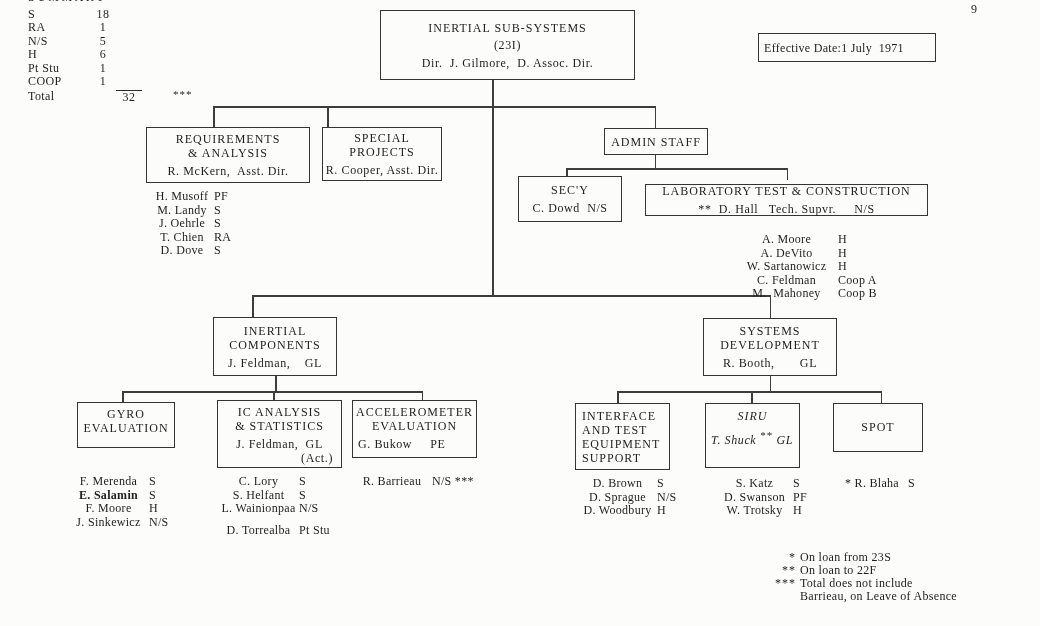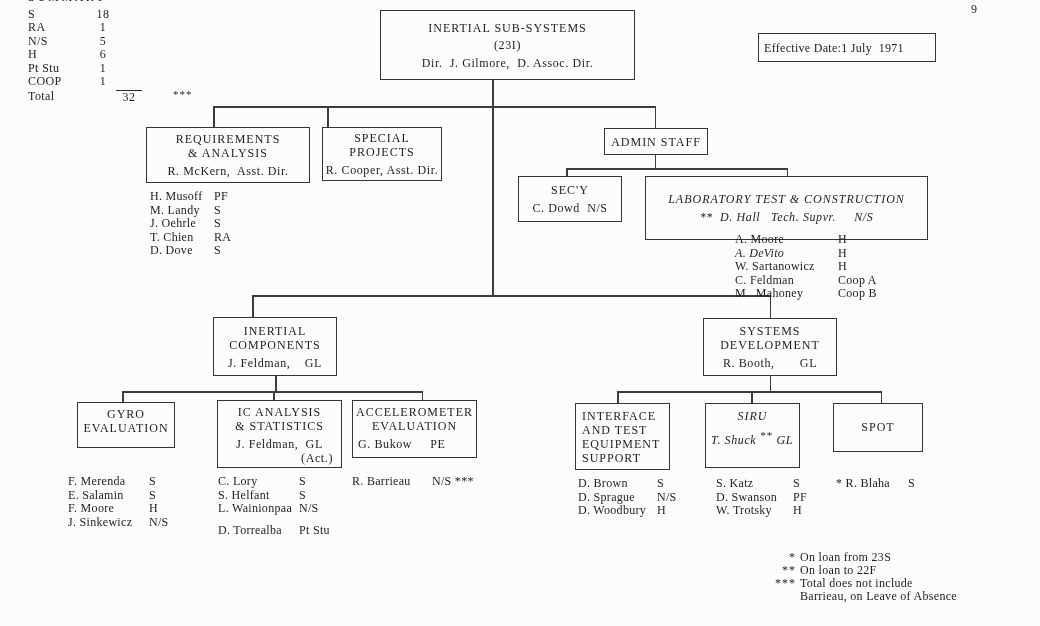--- a/index.html
+++ b/index.html
@@ -5,21 +5,21 @@
   html,body{margin:0;padding:0;}
   body{background:#e8e8e6;font-family:"Liberation Serif","DejaVu Serif",serif;}
   #page{position:relative;width:1040px;height:626px;background:#fcfcfa;overflow:hidden;color:#1e1e1e;}
   .abs{position:absolute;}
   .line{position:absolute;background:#3d3d3d;}
   .box{position:absolute;border:1.6px solid #343434;background:#fcfcfa;box-sizing:border-box;
        display:flex;flex-direction:column;align-items:center;justify-content:center;
        font-size:12px;letter-spacing:.6px;line-height:14px;text-align:center;}
   .box .ttl{letter-spacing:1px;white-space:pre;}
   .box .ldr{white-space:pre;margin-top:4px;}
-  .staff{position:absolute;font-size:12px;line-height:13.5px;letter-spacing:.3px;}
+  .staff{position:absolute;font-size:12px;line-height:13.5px;letter-spacing:.3px;text-align:center;}
   .staff .row{display:flex;white-space:pre;}
   .staff .nm{display:inline-block;}
   .summary{position:absolute;font-size:12px;line-height:13.5px;letter-spacing:.4px;}
   .summary .srow{display:flex;}
   .summary .slbl{width:62px;}
   .summary .sval{width:26px;text-align:center;}
   .totval{border-top:1.6px solid #2c2c2c;}
   .stars{font-size:11px;margin-left:5px;position:relative;top:-2px;letter-spacing:1px;}
   .foot{position:absolute;font-size:12px;line-height:13px;letter-spacing:.3px;}
   .foot .frow{display:flex;}
@@ -117,21 +117,21 @@
 
   <div class="box" style="left:604px;top:128px;width:104px;height:27px;">
     <div class="ttl">ADMIN STAFF</div>
   </div>
 
   <div class="box" style="left:518px;top:176px;width:104px;height:46px;">
     <div class="ttl">SEC'Y</div>
     <div class="ldr">C. Dowd  N/S</div>
   </div>
 
-  <div class="box" style="left:645px;top:176px;width:283px;height:64px;font-style:italic;">
+  <div class="box" style="left:645px;top:184px;width:283px;height:32px;">
     <div class="ttl">LABORATORY TEST &amp; CONSTRUCTION</div>
     <div class="ldr">**  D. Hall   Tech. Supvr.     N/S</div>
   </div>
 
   <div class="box" style="left:213px;top:317px;width:124px;height:59px;">
     <div class="ttl">INERTIAL</div>
     <div class="ttl">COMPONENTS</div>
     <div class="ldr">J. Feldman,    GL</div>
   </div>
 
@@ -182,29 +182,29 @@
   <div class="staff" style="left:150px;top:190px;">
     <div class="row"><span class="nm" style="width:64px;">H. Musoff</span><span>PF</span></div>
     <div class="row"><span class="nm" style="width:64px;">M. Landy</span><span>S</span></div>
     <div class="row"><span class="nm" style="width:64px;">J. Oehrle</span><span>S</span></div>
     <div class="row"><span class="nm" style="width:64px;">T. Chien</span><span>RA</span></div>
     <div class="row"><span class="nm" style="width:64px;">D. Dove</span><span>S</span></div>
   </div>
 
   <div class="staff" style="left:735px;top:233px;">
     <div class="row"><span class="nm" style="width:103px;">A. Moore</span><span>H</span></div>
-    <div class="row"><span class="nm" style="width:103px;font-style:italic;">A. DeVito</span><span>H</span></div>
+    <div class="row"><span class="nm" style="width:103px;">A. DeVito</span><span>H</span></div>
     <div class="row"><span class="nm" style="width:103px;">W. Sartanowicz</span><span>H</span></div>
     <div class="row"><span class="nm" style="width:103px;">C. Feldman</span><span>Coop A</span></div>
     <div class="row"><span class="nm" style="width:103px;">M.  Mahoney</span><span>Coop B</span></div>
   </div>
 
   <div class="staff" style="left:68px;top:475px;">
     <div class="row"><span class="nm" style="width:81px;">F. Merenda</span><span>S</span></div>
-    <div class="row"><span class="nm" style="width:81px;">E. Salamin</span><span>S</span></div>
+    <div class="row"><span class="nm" style="width:81px;font-weight:bold;">E. Salamin</span><span>S</span></div>
     <div class="row"><span class="nm" style="width:81px;">F. Moore</span><span>H</span></div>
     <div class="row"><span class="nm" style="width:81px;">J. Sinkewicz</span><span>N/S</span></div>
   </div>
 
   <div class="staff" style="left:218px;top:475px;">
     <div class="row"><span class="nm" style="width:81px;">C. Lory</span><span>S</span></div>
     <div class="row"><span class="nm" style="width:81px;">S. Helfant</span><span>S</span></div>
     <div class="row"><span class="nm" style="width:81px;">L. Wainionpaa</span><span>N/S</span></div>
     <div class="row" style="margin-top:8px;"><span class="nm" style="width:81px;">D. Torrealba</span><span>Pt Stu</span></div>
   </div>

